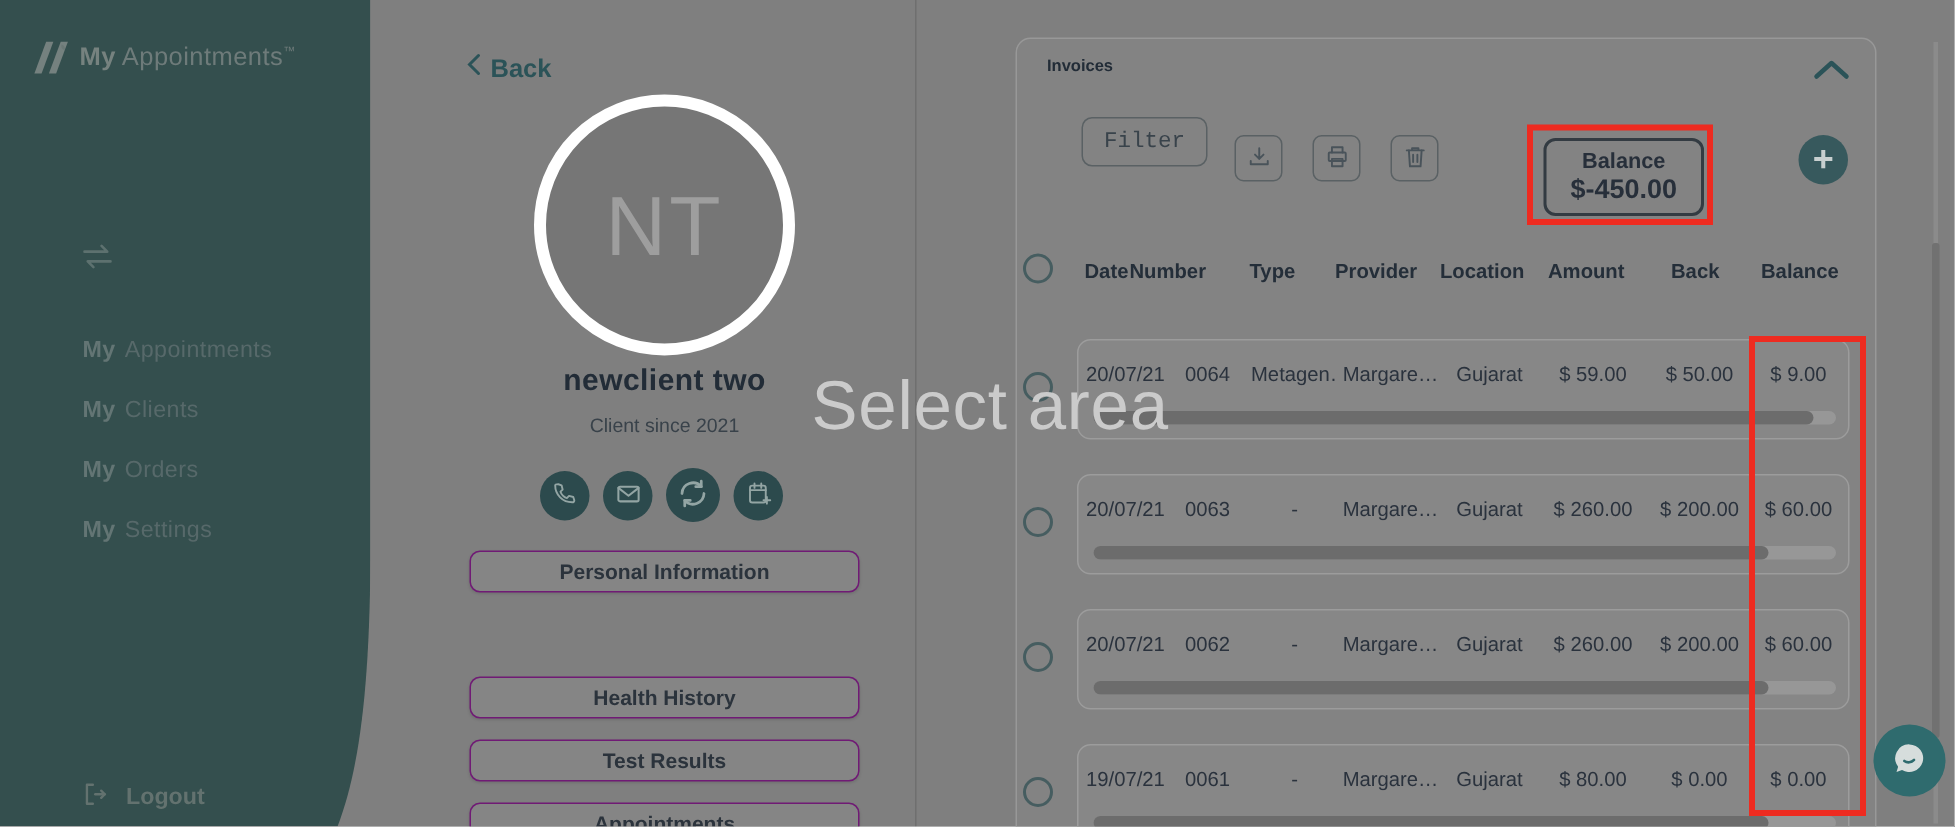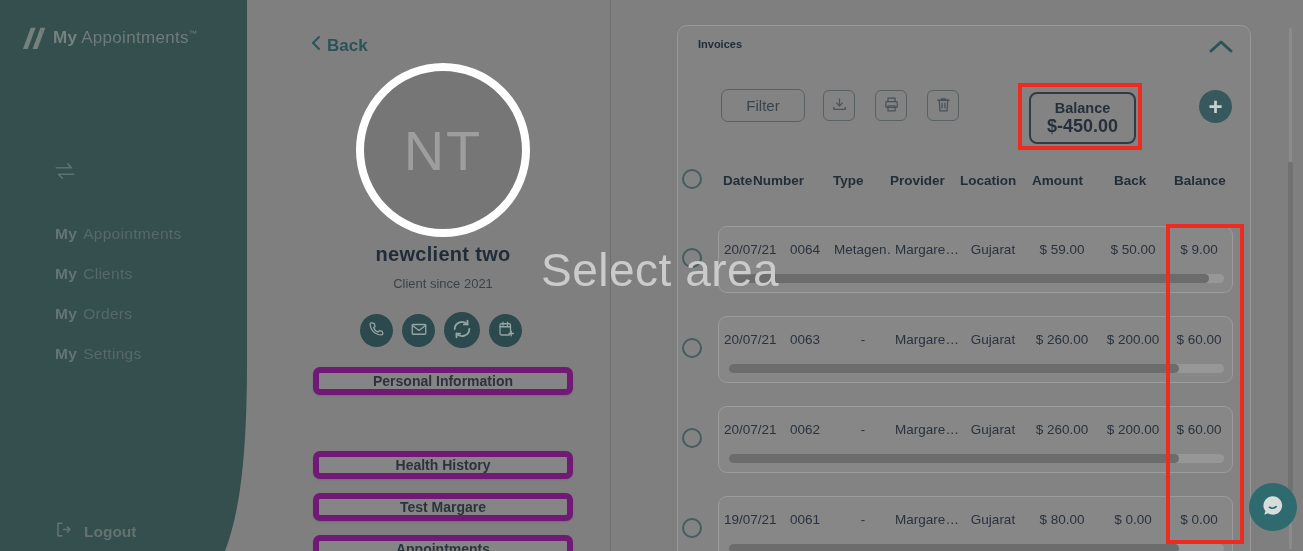--- a/index.html
+++ b/index.html
@@ -32,31 +32,31 @@
     font-size:56px; color:#9e9e9e; letter-spacing:2px; }
   .client-name { position:absolute; left:303px; top:243px; width:280px; text-align:center;
     font-size:20px; font-weight:bold; color:var(--dark-text,#222c37); letter-spacing:.3px; }
   .client-since { position:absolute; left:303px; top:276px; width:280px; text-align:center;
     font-size:13px; color:#39424a; }
   .actions { position:absolute; left:360px; top:312px; width:166px; display:flex; gap:9px; align-items:center; }
   .action-btn { width:33px; height:33px; border-radius:50%; background:var(--teal-button,#2c4a4d);
     display:flex; align-items:center; justify-content:center; color:#93a5a4; cursor:pointer; border:none; }
   .action-btn.lg { width:36px; height:36px; }
   .menu-btn { position:absolute; left:313px; width:260px; height:28px; background:#858585;
-    border:6px solid #701a75; border-radius:7px; display:flex; align-items:center; justify-content:center;
+    border:1px solid #701a75; border-radius:7px; display:flex; align-items:center; justify-content:center;
     font-size:14px; font-weight:bold; color:#2b333c; cursor:pointer; box-shadow:0 1px 2px rgba(0,0,0,.12); }
 
   
   .panel { position:absolute; left:677px; top:25px; width:574px; height:540px;
     background:var(--panel-bg,#838383); border:1px solid #989898; border-radius:10px; }
   .panel-title { position:absolute; left:20px; top:12px; font-size:11px; font-weight:bold; color:var(--dark-text,#222c37); }
   .collapse-btn { position:absolute; left:530px; top:12px; width:28px; height:22px; color:var(--teal-accent,#35626b); cursor:pointer; }
-  .btn-filter { position:absolute; left:43px; top:63px; width:84px; height:33px; border-radius:7px;
+  .btn-filter { position:absolute; left:43px; top:52px; width:84px; height:33px; border-radius:7px;
     border:1.5px solid #5a6164; background:transparent; font-size:15px; color:#39434b; cursor:pointer;
-    font-family:Liberation Sans, sans-serif; }
+    font-family:Liberation Mono, monospace; }
   .icon-btn { position:absolute; top:64px; width:32px; height:31px; border-radius:6px;
     border:1.5px solid #5a6164; background:transparent; color:#49535a; cursor:pointer;
     display:flex; align-items:center; justify-content:center; }
   .badge-balance { position:absolute; left:351px; top:66px; width:107px; height:52px; border-radius:8px;
     border:2px solid #333b42; display:flex; flex-direction:column; align-items:center; justify-content:center;
     color:#272f3a; cursor:pointer; }
   .badge-balance .l1 { font-size:14.5px; font-weight:bold; }
   .badge-balance .l2 { font-size:18px; font-weight:bold; }
   .add-btn { position:absolute; left:521px; top:64px; width:33px; height:33px; border-radius:50%;
     background:var(--plus-teal,#37595d); color:#c8d0d0; border:none; display:flex; align-items:center;
@@ -191,21 +191,21 @@
           <rect x="4" y="5" width="14" height="15" rx="2"></rect>
           <path d="M8 3v4M14 3v4M4 9h14"></path>
           <path d="M19 15v6M16 18h6"></path>
         </svg>
       </span>
     </button>
   </div>
 
   <button class="menu-btn" style="top:367px">Personal Information</button>
   <button class="menu-btn" style="top:451px">Health History</button>
-  <button class="menu-btn" style="top:493px">Test Margare</button>
+  <button class="menu-btn" style="top:493px">Test Results</button>
   <button class="menu-btn" style="top:535px">Appointments</button>
 
   <div class="divider-v"></div>
 
   <section class="panel">
     <h2 class="panel-title">Invoices</h2>
 
     <div class="collapse-btn">
       <svg width="26" height="18" viewBox="0 0 26 18" fill="none" stroke="currentColor" stroke-width="3" stroke-linecap="round" stroke-linejoin="round">
           <path d="M3 13 L13 4 L23 13"></path>

